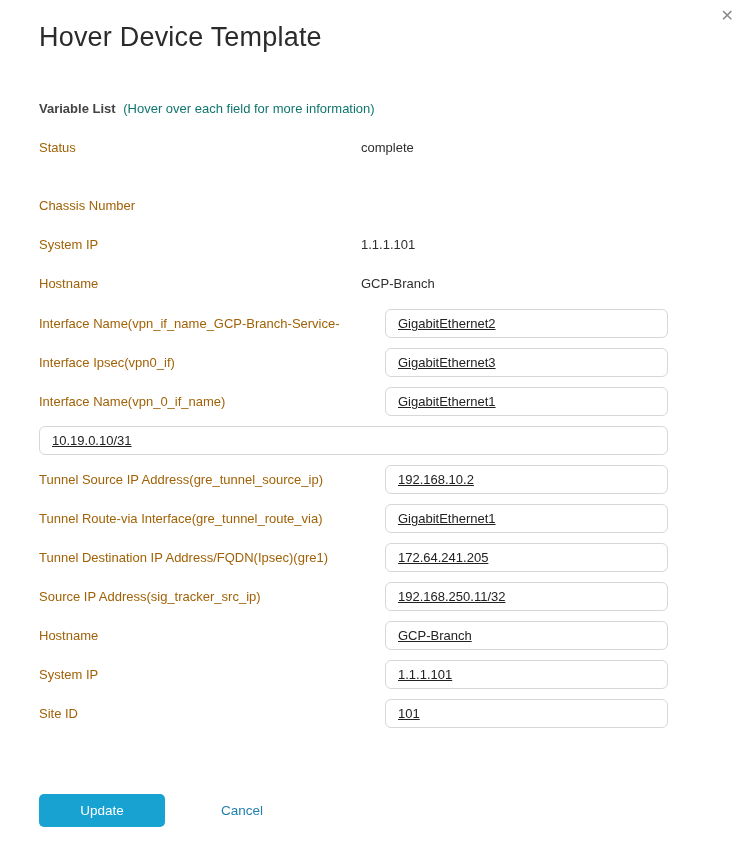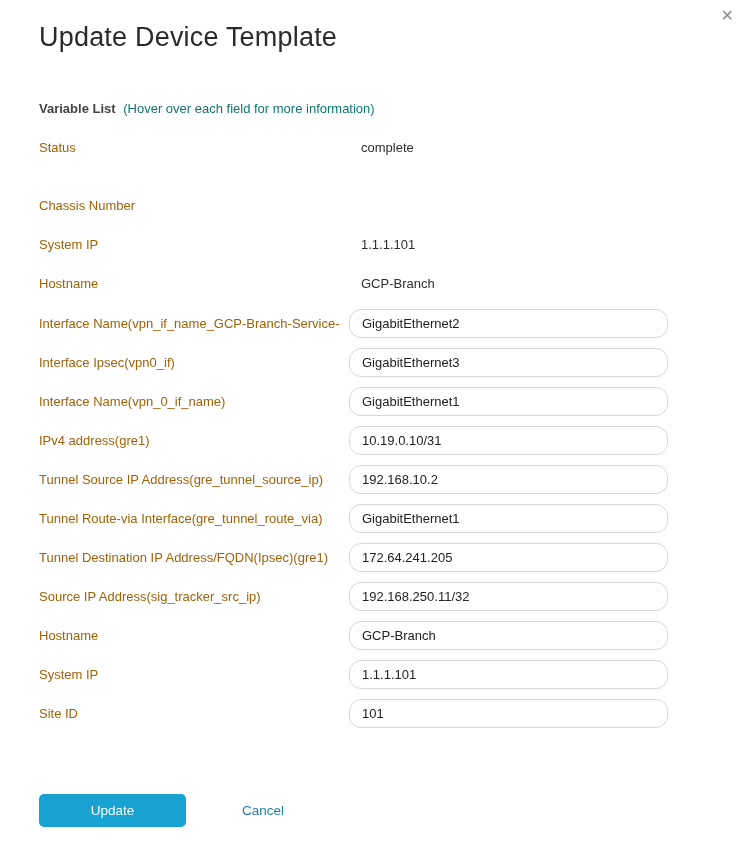--- a/index.html
+++ b/index.html
@@ -61,71 +61,72 @@
   .row.static { margin-bottom: 23px; }
   .row.static.first { margin-bottom: 42px; }
   .row.static:has(+ .row.input) { margin-bottom: 17px; }
   .row.static .val {
     display: block;
     padding-left: 12px;
     font-size: 13px;
     color: #2e2e2e;
     line-height: 16px;
   }
-  .row.input { margin-bottom: 10px; }
+  .row.input { margin-bottom: 10px; gap: 36px; }
   .row.input input {
     width: 100%;
     height: 29px;
     border: 1px solid #d7d7d7;
-    border-radius: 12px;
+    border-radius: 6px;
     background: #fff;
     padding: 0 12px;
     font-family: "Liberation Sans", sans-serif;
     font-size: 13px;
     color: #222;
     outline: none;
+    text-decoration: underline;
   }
   .footer {
     margin-top: 66px;
     display: flex;
     align-items: center;
     justify-content: space-between;
   }
   .btn {
     height: 33px;
     border: none;
     border-radius: 5px;
     background: var(--primary, #17a2d2);
     color: #fff;
     font-family: "Liberation Sans", sans-serif;
     font-size: 13.5px;
     cursor: pointer;
   }
   .btn.generate { width: 193px; margin-left: 1px; }
-  .btn.update { width: 147px; }
+  .btn.update { width: 126px; }
   .footer .right {
     display: flex;
     align-items: center;
   }
   .cancel-link {
     margin-left: 56px;
     margin-right: 5px;
     color: var(--cancel, #2380ac);
     font-size: 13.5px;
     cursor: pointer;
     text-decoration: none;
   }
 </style>
 </head>
 <body>
 
 <div class="modal">
   <span class="close">✕</span>
 
-  <h1 class="title">Update Device Template</h1>
+  <h1 class="title">Hover Device Template</h1>
 
   <div class="section-head">
     <span class="bold">Variable List</span>
     <span class="hint">(Hover over each field for more information)</span>
   </div>
 
   <div id="rows">
       <div class="row static first">
         <span class="lbl">Status</span>
         <div class="val-wrap">
@@ -156,21 +157,20 @@
       </div>
       <div class="row input">
         <span class="lbl">Interface Ipsec(vpn0_if)</span>
         <div class="val-wrap"><input type="text" value="GigabitEthernet3" style=""></div>
       </div>
       <div class="row input">
         <span class="lbl">Interface Name(vpn_0_if_name)</span>
         <div class="val-wrap"><input type="text" value="GigabitEthernet1" style=""></div>
       </div>
       <div class="row input">
-        <span class="lbl">IPv4 address(gre1)</span>
         <div class="val-wrap"><input type="text" value="10.19.0.10/31" style=""></div>
       </div>
       <div class="row input">
         <span class="lbl">Tunnel Source IP Address(gre_tunnel_source_ip)</span>
         <div class="val-wrap"><input type="text" value="192.168.10.2" style=""></div>
       </div>
       <div class="row input">
         <span class="lbl">Tunnel Route-via Interface(gre_tunnel_route_via)</span>
         <div class="val-wrap"><input type="text" value="GigabitEthernet1" style=""></div>
       </div>

